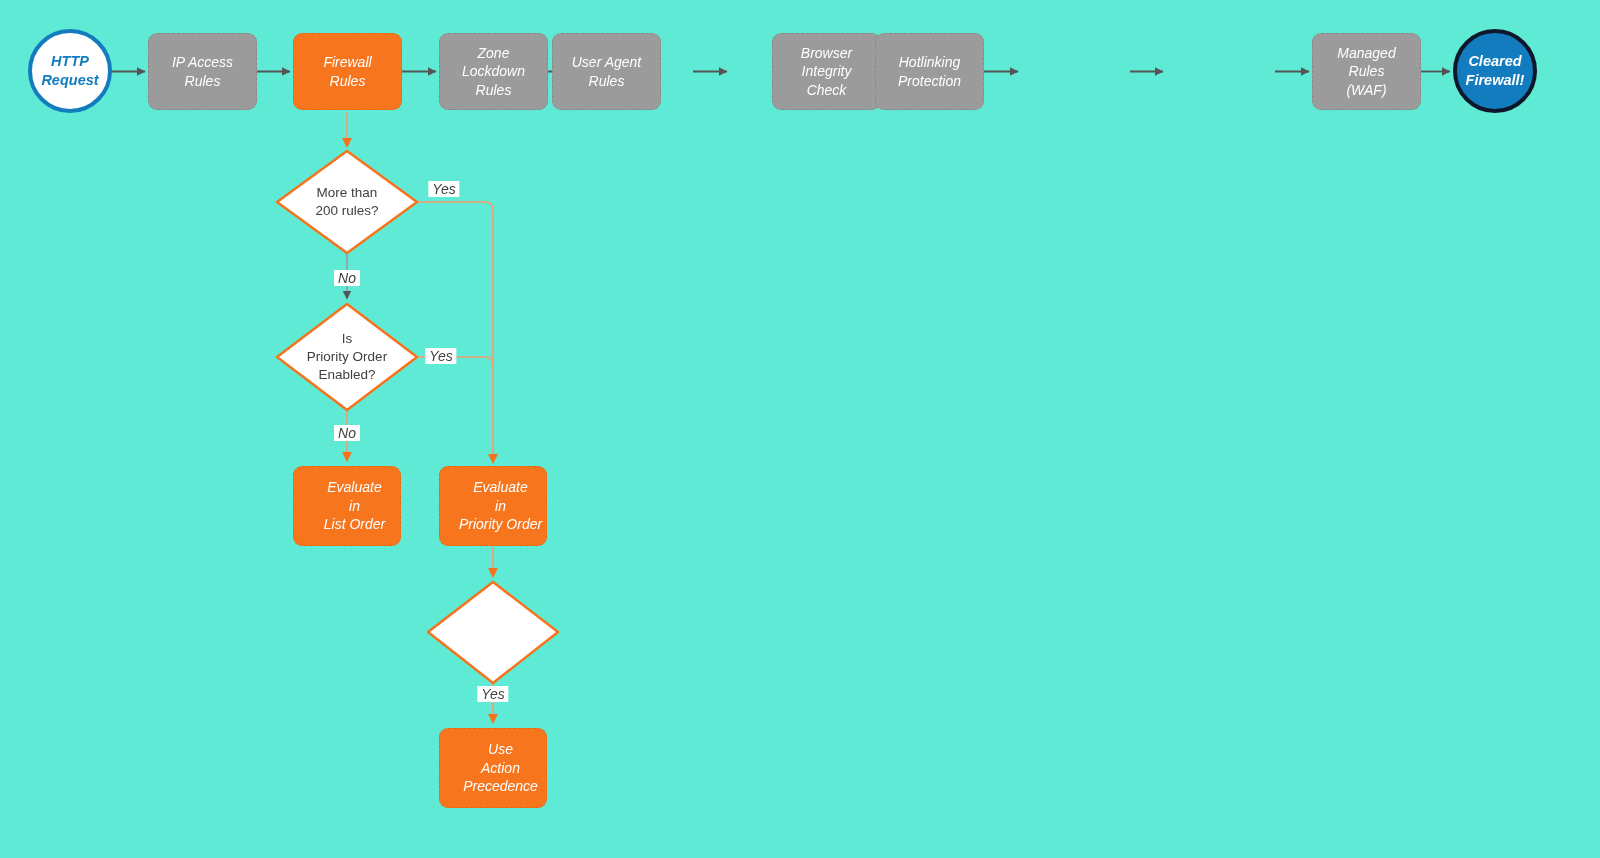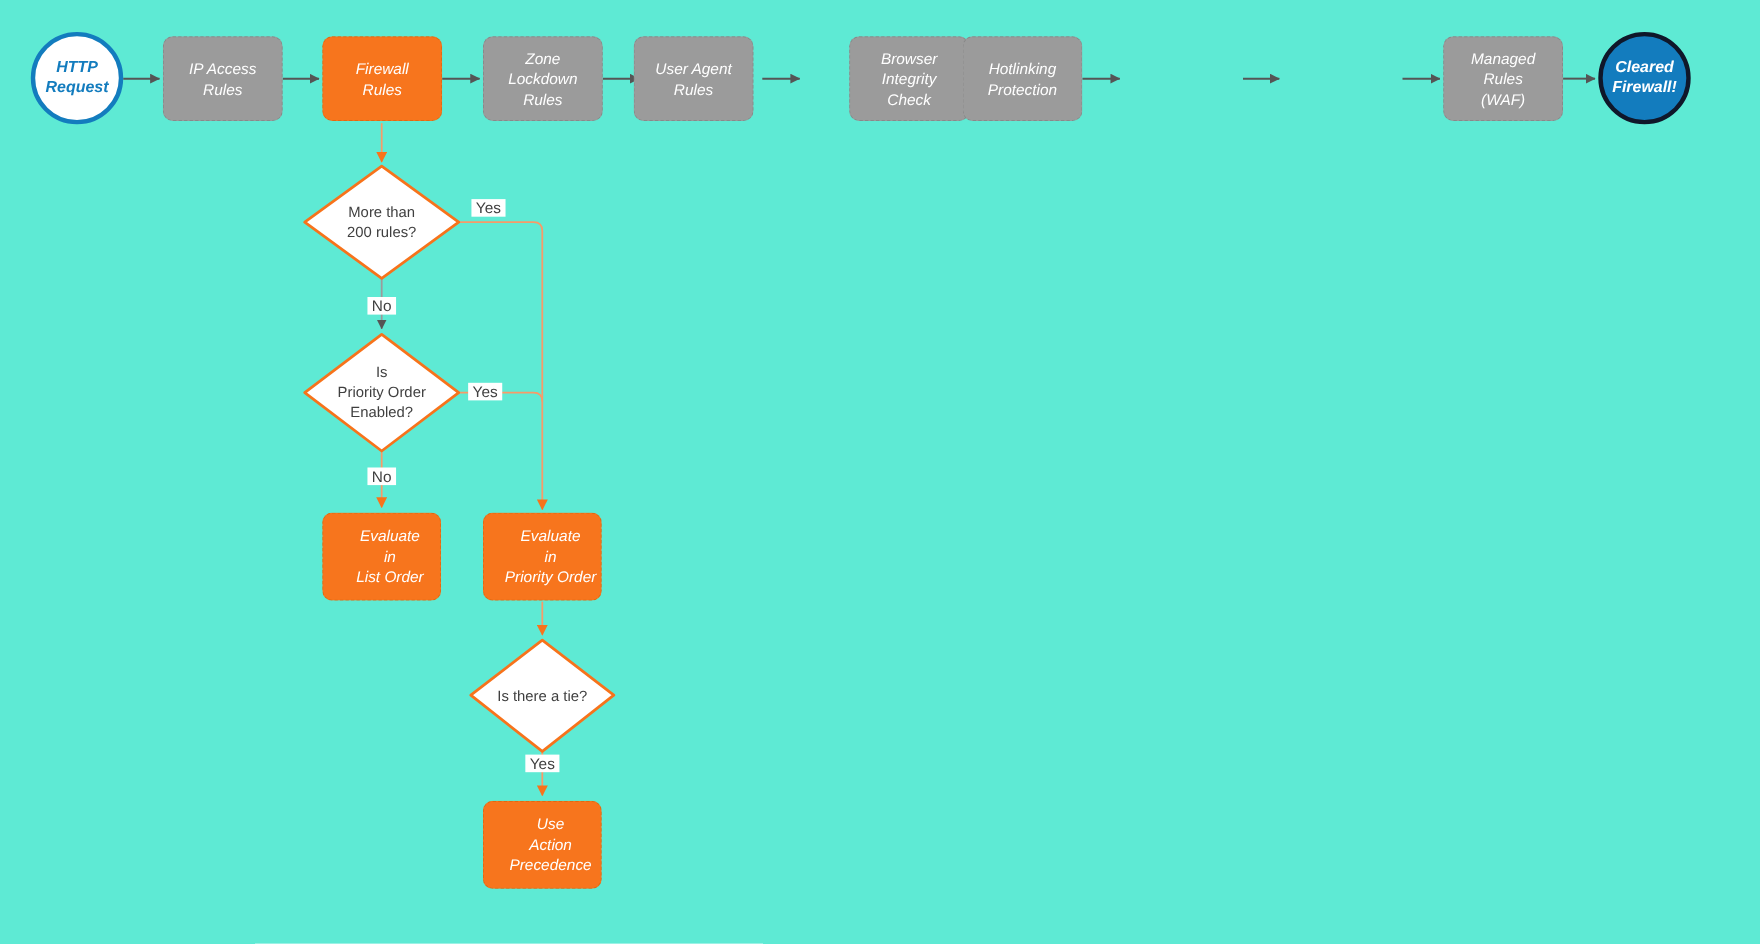--- a/index.html
+++ b/index.html
@@ -36,21 +36,21 @@
     font-size:13.5px;color:#3F3F3F;z-index:1;
   }
   .action{
     width:108px;height:80px;background:#F7751D;border:1px dashed #e06a12;
     border-radius:9px;color:#ffffff;font-style:italic;font-size:14px;padding-left:15px;
   }
   .edge-label{
     position:absolute;z-index:2;
     transform:translate(-50%,-50%);
     background:#ffffff;padding:0 4px;
-    font-size:14px;color:#3F3F3F;
+    font-style:italic;font-size:14px;color:#3F3F3F;
     white-space:nowrap;
   }
 </style>
 </head>
 <body>
 
 <div class="canvas">
 
   <svg class="overlay" width="1600" height="858" viewBox="0 0 1600 858">
     <defs>
@@ -98,37 +98,36 @@
   <div class="node circle end">Cleared
 Firewall!</div>
 
   <div class="node stage gray" style="left:148px;">IP Access
 Rules</div>
   <div class="node stage orange" style="left:293px;">Firewall
 Rules</div>
   <div class="node stage gray" style="left:439px;">Zone
 Lockdown
 Rules</div>
-  <div class="node stage gray" style="left:576px;text-align:center;">User Agent
+  <div class="node stage gray" style="left:552px;text-align:center;">User Agent
 Rules</div>
   <div class="node stage gray" style="left:772px;">Browser
 Integrity
 Check</div>
   <div class="node stage gray" style="left:875px;">Hotlinking
 Protection</div>
   <div class="node stage gray" style="left:1312px;">Managed
 Rules
 (WAF)</div>
 
   <div class="node decision-text" style="left:277px;top:151px;width:140px;height:102px;">More than
 200 rules?</div>
   <div class="node decision-text" style="left:277px;top:304px;width:140px;height:106px;">Is
 Priority Order
 Enabled?</div>
-  <div class="node decision-text" style="left:428px;top:582px;width:130px;height:101px;">Is there a tie?</div>
 
   <div class="node action" style="left:293px;top:466px;">Evaluate
 in
 List Order</div>
   <div class="node action" style="left:439px;top:466px;">Evaluate
 in
 Priority Order</div>
   <div class="node action" style="left:439px;top:728px;">Use
 Action
 Precedence</div>

